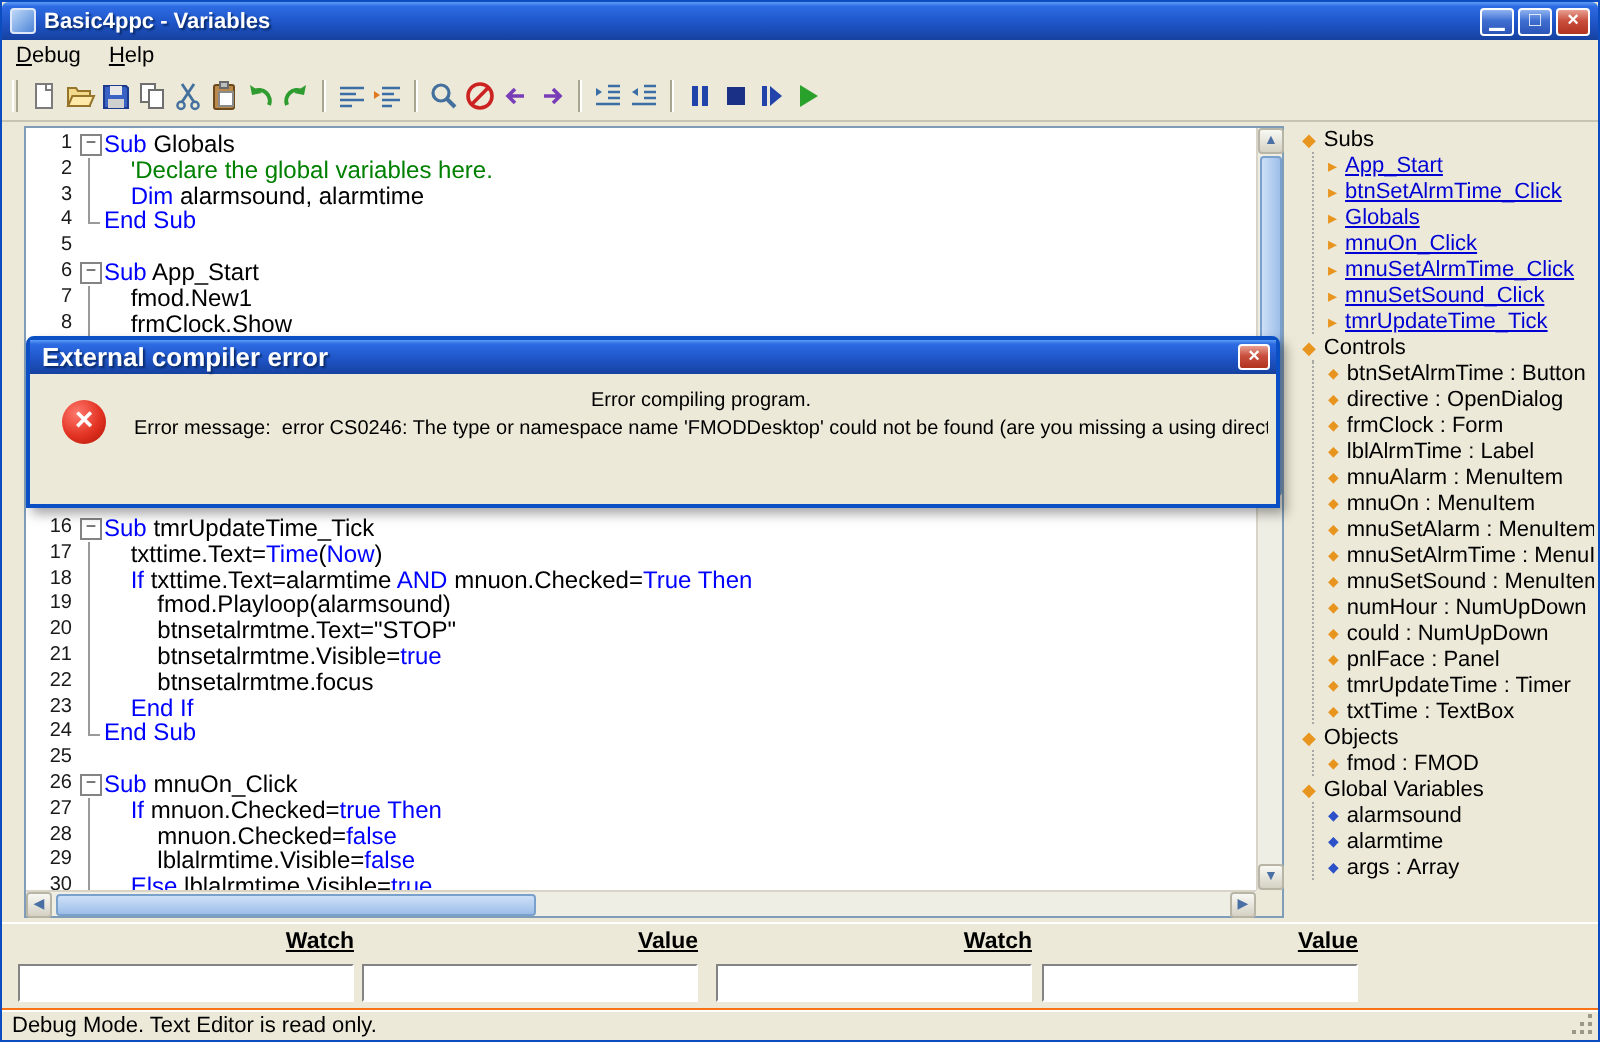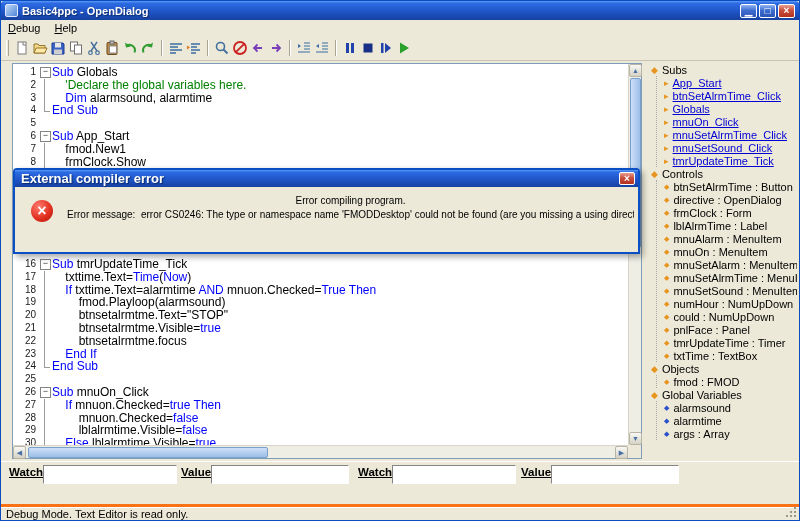--- a/index.html
+++ b/index.html
@@ -83,40 +83,40 @@
     background:radial-gradient(circle at 35% 30%, #FF7A6E 0%, #E23222 55%, #B01405 100%);
     color:#fff; font-size:16px; font-weight:bold; text-align:center; line-height:21px; }
   .dlg-text { position:absolute; left:52px; top:7px; right:4px; font-size:10px; line-height:13.5px; color:#000;text-align:center; }
   .dlg-text div { white-space:pre; overflow:hidden; }
   .ok-btn { position:absolute; left:50%; transform:translateX(-50%); top:42px; width:58px; height:18px;
     font-size:11px; background:linear-gradient(180deg,#FFFFFF,#ECE9D8 60%,#D8D4C0); border:1px solid #003C74;
     border-radius:3px; cursor:pointer;margin-top:40px; }
 
   
   .watch { position:absolute; left:0; top:460px; right:0; height:45px; background:#ECE9D8; border-top:1px solid #fff; }
-  .watch-col { position:absolute; top:3px; display:flex; flex-direction:row; align-items:center; }
+  .watch-col { position:absolute; top:3px; display:flex; flex-direction:column; align-items:flex-end; }
   .watch-h { font-size:11.5px; font-weight:bold; text-decoration:underline; margin-bottom:5px; }
   .watch-input { width:100%; height:19px; background:#fff; border:1px solid;
     border-color:#848484 #FFFFFF #FFFFFF #848484; outline:none; font-size:11px; padding:0 3px; }
 
   
   .statusbar { position:absolute; left:0; right:0; bottom:0; height:16px; background:#ECE9D8;
-    border-top:3px solid #f97316; box-shadow:inset 0 1px 0 #fff; font-size:11px; display:flex; align-items:center; padding-left:5px; }
+    border-top:1px solid #f97316; box-shadow:inset 0 1px 0 #fff; font-size:11px; display:flex; align-items:center; padding-left:5px; }
   .grip { position:absolute; right:1px; bottom:1px; width:13px; height:13px; }
   .grip::before { content:""; position:absolute; right:2px; bottom:2px; width:2px; height:2px; background:#9a9888;
     box-shadow:-4px 0 #9a9888, 0 -4px #9a9888, -8px 0 #9a9888, -4px -4px #9a9888, 0 -8px #9a9888; }
 </style>
 </head>
 <body>
 
 <div class="window">
 
   <div class="titlebar">
     <div class="app-icon"></div>
-    <div class="title-text">Basic4ppc - OpenDialog</div>
+    <div class="title-text">Basic4ppc - Variables</div>
     <div class="caption-buttons">
         <div class="cap-btn">▁</div>
         <div class="cap-btn">□</div>
         <div class="cap-btn close">×</div>
       </div>
   </div>
 
   <div class="menubar">
       <div class="menu-item">Debug</div>
       <div class="menu-item">Help</div>

